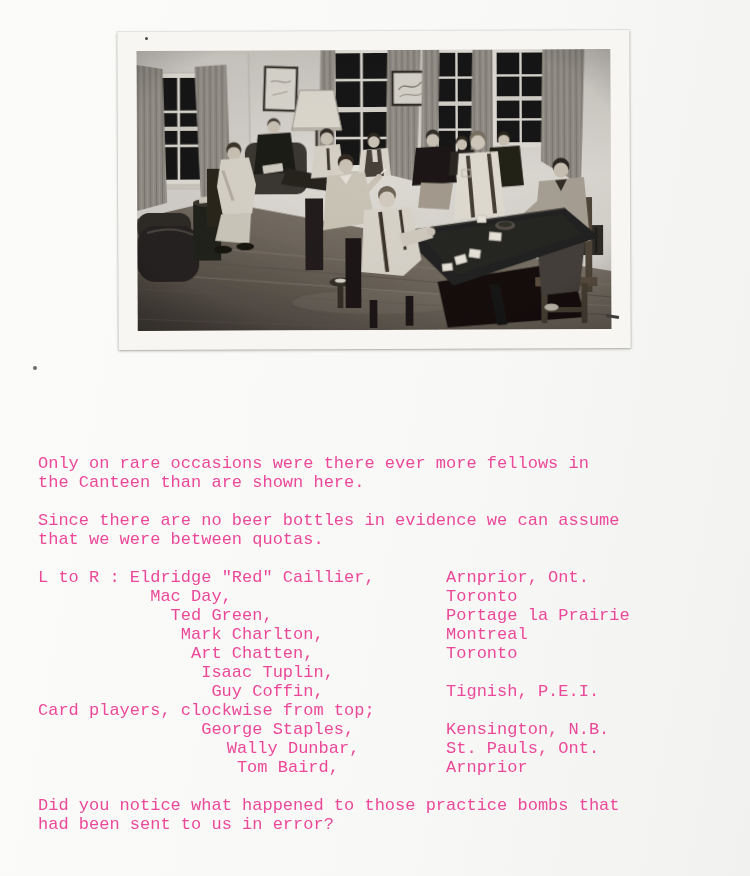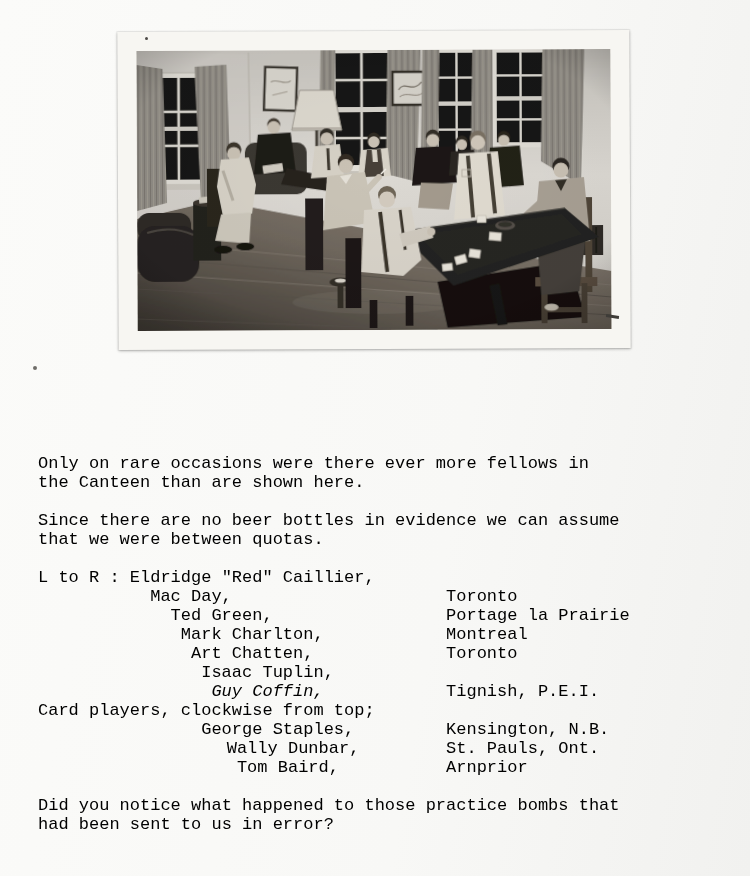--- a/index.html
+++ b/index.html
@@ -13,21 +13,21 @@
     padding:19px;background:#f7f6f2;transform:rotate(-0.25deg);
     box-shadow:0 1px 3px rgba(0,0,0,.30),0 0 0 1px rgba(0,0,0,.05);
   }
   .photo-print svg{display:block;width:474px;height:280px;background:#d9d6d0;}
   .speck{position:absolute;background:#4c4a46;}
   .speck-a{left:145px;top:37px;width:3px;height:3px;border-radius:50%;}
   .speck-b{left:606px;top:315px;width:13px;height:3px;transform:rotate(8deg);background:#3e3c38;}
   .speck-c{left:33px;top:366px;width:4px;height:4px;border-radius:50%;background:#6f6d69;}
   .typed{
     position:absolute;left:38px;top:454px;
-    font-size:17px;line-height:19px;color:#000000;
+    font-size:17px;line-height:19px;color:#ec4899;
     letter-spacing:0;
   }
   .para{white-space:pre;margin:0 0 19px 0;}
   .roster{margin:0 0 19px 0;}
   .roster-row{position:relative;white-space:pre;height:19px;}
   .roster-name{display:inline-block;}
   .roster-place{position:absolute;top:0;}
 </style>
 </head>
 <body>
@@ -294,27 +294,27 @@
 <div class="speck speck-a"></div>
 <div class="speck speck-b"></div>
 <div class="speck speck-c"></div>
 
 <div class="typed">
   <div class="para">Only on rare occasions were there ever more fellows in
 the Canteen than are shown here.</div>
   <div class="para">Since there are no beer bottles in evidence we can assume
 that we were between quotas.</div>
   <div class="roster">
-      <div class="roster-row"><span class="roster-name" style="margin-left: 0ch; text-align: right;">L to R : Eldridge "Red" Caillier,</span></div>
+      <div class="roster-row"><span class="roster-name" style="margin-left: 0ch; text-align: right;">L to R : Eldridge "Red" Caillier,</span><span class="roster-place" style="left: 40ch;">Arnprior, Ont.</span></div>
       <div class="roster-row"><span class="roster-name" style="margin-left: 11ch;">Mac Day,</span><span class="roster-place" style="left: 40ch;">Toronto</span></div>
       <div class="roster-row"><span class="roster-name" style="margin-left: 13ch;">Ted Green,</span><span class="roster-place" style="left: 40ch;">Portage la Prairie</span></div>
       <div class="roster-row"><span class="roster-name" style="margin-left: 14ch;">Mark Charlton,</span><span class="roster-place" style="left: 40ch;">Montreal</span></div>
       <div class="roster-row"><span class="roster-name" style="margin-left: 15ch;">Art Chatten,</span><span class="roster-place" style="left: 40ch;">Toronto</span></div>
       <div class="roster-row"><span class="roster-name" style="margin-left: 16ch;">Isaac Tuplin,</span></div>
-      <div class="roster-row"><span class="roster-name" style="margin-left: 17ch; font-style: italic;">Guy Coffin,</span><span class="roster-place" style="left: 40ch;">Tignish, P.E.I.</span></div>
+      <div class="roster-row"><span class="roster-name" style="margin-left: 17ch;">Guy Coffin,</span><span class="roster-place" style="left: 40ch;">Tignish, P.E.I.</span></div>
       <div class="roster-row"><span class="roster-name" style="margin-left: 0ch;">Card players, clockwise from top;</span><span class="roster-place" style="left: 40ch;"></span></div>
       <div class="roster-row"><span class="roster-name" style="margin-left: 16ch;">George Staples,</span><span class="roster-place" style="left: 40ch;">Kensington, N.B.</span></div>
       <div class="roster-row"><span class="roster-name" style="margin-left: 18.5ch;">Wally Dunbar,</span><span class="roster-place" style="left: 40ch;">St. Pauls, Ont.</span></div>
       <div class="roster-row"><span class="roster-name" style="margin-left: 19.5ch;">Tom Baird,</span><span class="roster-place" style="left: 40ch;">Arnprior</span></div>
     </div>
   <div class="para">Did you notice what happened to those practice bombs that
 had been sent to us in error?</div>
 </div>
 
 </body></html>

